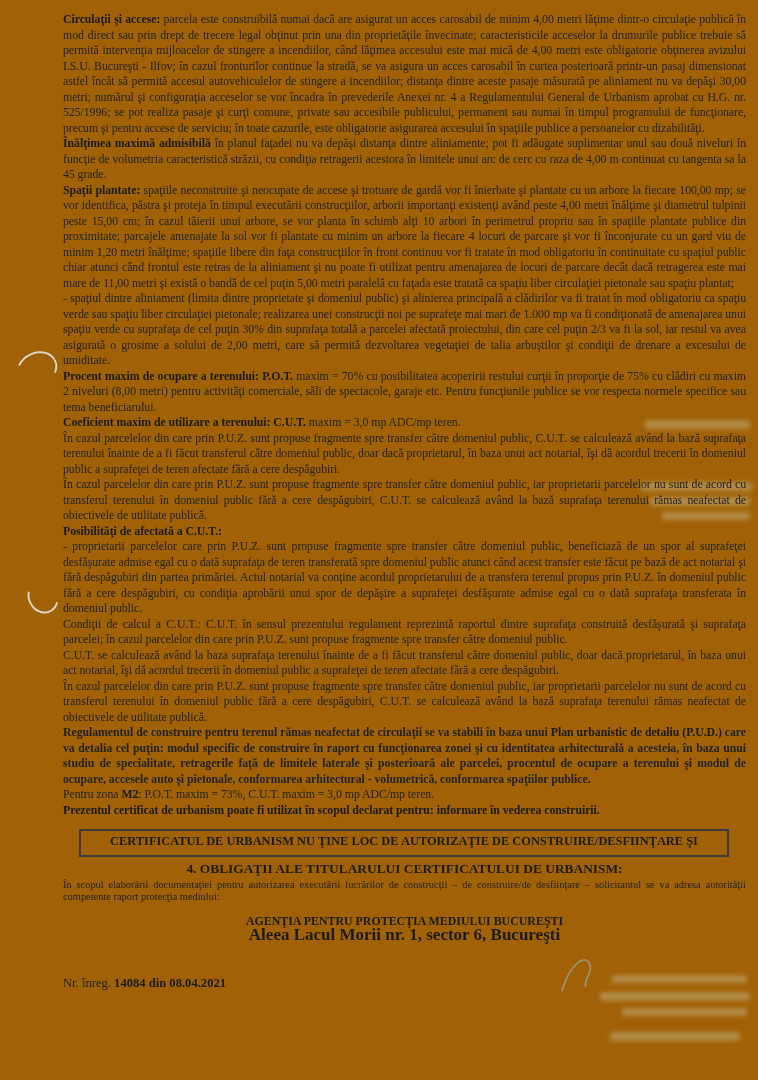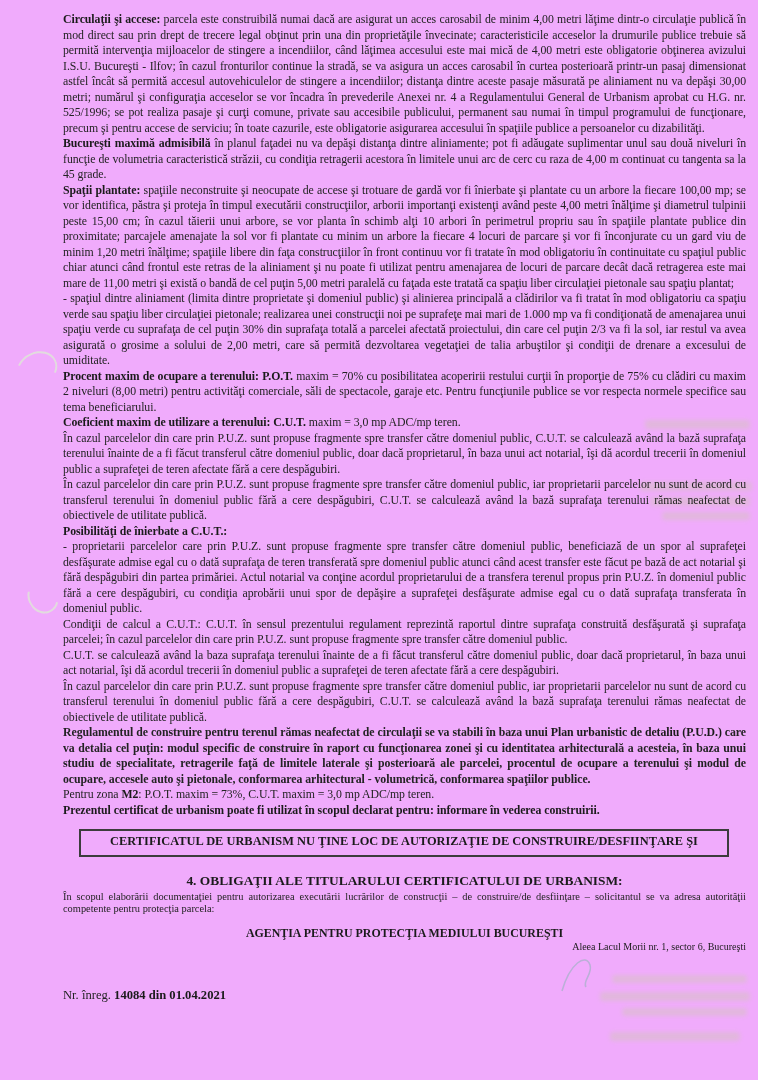--- a/index.html
+++ b/index.html
@@ -1,19 +1,19 @@
 <!DOCTYPE html>
 <html><head>
 <meta charset="utf-8">
 <style>
   html,body{margin:0;padding:0;background:#9a9a9a;}
   .page{
     position:relative;
     width:758px;height:1080px;
-    background:#f0abfc;
+    background:#a16207;
     overflow:hidden;
     font-family:"Liberation Serif", serif;
     color:#232323;
   }
   .content{
     position:absolute;
     left:63px;top:12px;width:683px;
   }
   p.para{
     margin:0;
@@ -32,21 +32,21 @@
     padding:2px 6px 4px 6px;
     text-align:center;
   }
   .notice-line{
     font-weight:bold;
     font-size:12.4px;
     line-height:17.5px;
     color:#1b1b1b;
   }
   .section4-title{
-    margin-top:16px;
+    margin-top:4px;
     text-align:center;
     font-weight:bold;
     font-size:13.4px;
     line-height:16px;
     color:#1b1b1b;
   }
   .section4-intro{
     margin-top:2px;
     font-size:10.4px;
     line-height:12.4px;
@@ -54,23 +54,23 @@
   }
   .agency-name{
     margin-top:3px;
     text-align:center;
     font-weight:bold;
     font-size:11.9px;
     line-height:14px;
     color:#1b1b1b;
   }
   .agency-address{
-    text-align:right;
-    font-weight:normal;
-    font-size:10px;
+    text-align:center;
+    font-weight:bold;
+    font-size:17px;
     line-height:14px;
     color:#1b1b1b;
   }
   .registration{
     margin-top:33px;
     font-size:12.6px;
     line-height:16px;
   }
   .registration .reg-label{font-weight:normal;}
   .registration .reg-value{font-weight:bold;color:#1b1b1b;}
@@ -111,47 +111,47 @@
   <div class="bleed" style="left:622px;top:1008px;width:125px;height:8px;"></div>
   <div class="bleed" style="left:610px;top:1032px;width:130px;height:9px;"></div>
   <svg class="pen-mark" width="50" height="48" viewBox="0 0 50 48">
     <path d="M6 44 C14 16, 30 6, 34 18 C37 27, 26 34, 30 40" stroke="#9fb2c4" stroke-width="1.6" fill="none"></path>
   </svg>
 
   <div class="content">
 
     <div id="paragraphs">
         <p class="para"><b>Circulaţii şi accese:</b><span> parcela este construibilă numai dacă are asigurat un acces carosabil de minim 4,00 metri lăţime dintr-o circulaţie publică în mod direct sau prin drept de trecere legal obţinut prin una din proprietăţile învecinate; caracteristicile acceselor la drumurile publice trebuie să permită intervenţia mijloacelor de stingere a incendiilor, când lăţimea accesului este mai mică de 4,00 metri este obligatorie obţinerea avizului I.S.U. Bucureşti - Ilfov; în cazul fronturilor continue la stradă, se va asigura un acces carosabil în curtea posterioară printr-un pasaj dimensionat astfel încât să permită accesul autovehiculelor de stingere a incendiilor; distanţa dintre aceste pasaje măsurată pe aliniament nu va depăşi 30,00 metri; numărul şi configuraţia acceselor se vor încadra în prevederile Anexei nr. 4 a Regulamentului General de Urbanism aprobat cu H.G. nr. 525/1996; se pot realiza pasaje şi curţi comune, private sau accesibile publicului, permanent sau numai în timpul programului de funcţionare, precum şi pentru accese de serviciu; în toate cazurile, este obligatorie asigurarea accesului în spaţiile publice a persoanelor cu dizabilităţi.</span></p>
-        <p class="para"><b>Bucureşti maximă admisibilă</b><span> în planul faţadei nu va depăşi distanţa dintre aliniamente; pot fi adăugate suplimentar unul sau două niveluri în funcţie de volumetria caracteristică străzii, cu condiţia retragerii acestora în limitele unui arc de cerc cu raza de 4,00 m continuat cu tangenta sa la 45 grade.</span></p>
+        <p class="para"><b>Înălţimea maximă admisibilă</b><span> în planul faţadei nu va depăşi distanţa dintre aliniamente; pot fi adăugate suplimentar unul sau două niveluri în funcţie de volumetria caracteristică străzii, cu condiţia retragerii acestora în limitele unui arc de cerc cu raza de 4,00 m continuat cu tangenta sa la 45 grade.</span></p>
         <p class="para"><b>Spaţii plantate:</b><span> spaţiile neconstruite şi neocupate de accese şi trotuare de gardă vor fi înierbate şi plantate cu un arbore la fiecare 100,00 mp; se vor identifica, păstra şi proteja în timpul executării construcţiilor, arborii importanţi existenţi având peste 4,00 metri înălţime şi diametrul tulpinii peste 15,00 cm; în cazul tăierii unui arbore, se vor planta în schimb alţi 10 arbori în perimetrul propriu sau în spaţiile plantate publice din proximitate; parcajele amenajate la sol vor fi plantate cu minim un arbore la fiecare 4 locuri de parcare şi vor fi înconjurate cu un gard viu de minim 1,20 metri înălţime; spaţiile libere din faţa construcţiilor în front continuu vor fi tratate în mod obligatoriu în continuitate cu spaţiul public chiar atunci când frontul este retras de la aliniament şi nu poate fi utilizat pentru amenajarea de locuri de parcare decât dacă retragerea este mai mare de 11,00 metri şi există o bandă de cel puţin 5,00 metri paralelă cu faţada este tratată ca spaţiu liber circulaţiei pietonale sau spaţiu plantat;</span></p>
         <p class="para"><span>- spaţiul dintre aliniament (limita dintre proprietate şi domeniul public) şi alinierea principală a clădirilor va fi tratat în mod obligatoriu ca spaţiu verde sau spaţiu liber circulaţiei pietonale; realizarea unei construcţii noi pe suprafeţe mai mari de 1.000 mp va fi condiţionată de amenajarea unui spaţiu verde cu suprafaţa de cel puţin 30% din suprafaţa totală a parcelei afectată proiectului, din care cel puţin 2/3 va fi la sol, iar restul va avea asigurată o grosime a solului de 2,00 metri, care să permită dezvoltarea vegetaţiei de talia arbuştilor şi condiţii de drenare a excesului de umiditate.</span></p>
         <p class="para"><b>Procent maxim de ocupare a terenului: P.O.T.</b><span> maxim = 70% cu posibilitatea acoperirii restului curţii în proporţie de 75% cu clădiri cu maxim 2 niveluri (8,00 metri) pentru activităţi comerciale, săli de spectacole, garaje etc. Pentru funcţiunile publice se vor respecta normele specifice sau tema beneficiarului.</span></p>
         <p class="para"><b>Coeficient maxim de utilizare a terenului: C.U.T.</b><span> maxim = 3,0 mp ADC/mp teren.</span></p>
         <p class="para"><span>În cazul parcelelor din care prin P.U.Z. sunt propuse fragmente spre transfer către domeniul public, C.U.T. se calculează având la bază suprafaţa terenului înainte de a fi făcut transferul către domeniul public, doar dacă proprietarul, în baza unui act notarial, îşi dă acordul trecerii în domeniul public a suprafeţei de teren afectate fără a cere despăgubiri.</span></p>
         <p class="para"><span>În cazul parcelelor din care prin P.U.Z. sunt propuse fragmente spre transfer către domeniul public, iar proprietarii parcelelor nu sunt de acord cu transferul terenului în domeniul public fără a cere despăgubiri, C.U.T. se calculează având la bază suprafaţa terenului rămas neafectat de obiectivele de utilitate publică.</span></p>
-        <p class="para gap-md"><b>Posibilităţi de înierbate a C.U.T.:</b></p>
+        <p class="para gap-md"><b>Posibilităţi de afectată a C.U.T.:</b></p>
         <p class="para"><span>- proprietarii parcelelor care prin P.U.Z. sunt propuse fragmente spre transfer către domeniul public, beneficiază de un spor al suprafeţei desfăşurate admise egal cu o dată suprafaţa de teren transferată spre domeniul public atunci când acest transfer este făcut pe bază de act notarial şi fără despăgubiri din partea primăriei. Actul notarial va conţine acordul proprietarului de a transfera terenul propus prin P.U.Z. în domeniul public fără a cere despăgubiri, cu condiţia aprobării unui spor de depăşire a suprafeţei desfăşurate admise egal cu o dată suprafaţa transferata în domeniul public.</span></p>
         <p class="para"><span>Condiţii de calcul a C.U.T.: C.U.T. în sensul prezentului regulament reprezintă raportul dintre suprafaţa construită desfăşurată şi suprafaţa parcelei; în cazul parcelelor din care prin P.U.Z. sunt propuse fragmente spre transfer către domeniul public.</span></p>
         <p class="para"><span>C.U.T. se calculează având la baza suprafaţa terenului înainte de a fi făcut transferul către domeniul public, doar dacă proprietarul, în baza unui act notarial, îşi dă acordul trecerii în domeniul public a suprafeţei de teren afectate fără a cere despăgubiri.</span></p>
         <p class="para"><span>În cazul parcelelor din care prin P.U.Z. sunt propuse fragmente spre transfer către domeniul public, iar proprietarii parcelelor nu sunt de acord cu transferul terenului în domeniul public fără a cere despăgubiri, C.U.T. se calculează având la bază suprafaţa terenului rămas neafectat de obiectivele de utilitate publică.</span></p>
         <p class="para gap-sm"><span>Regulamentul de construire pentru terenul rămas neafectat de circulaţii se va stabili în baza unui </span><b>Plan urbanistic de detaliu (P.U.D.)</b><span> care va detalia cel puţin: modul specific de construire în raport cu funcţionarea zonei şi cu identitatea arhitecturală a acesteia, în baza unui studiu de specialitate, retragerile faţă de limitele laterale şi posterioară ale parcelei, procentul de ocupare a terenului şi modul de ocupare, accesele auto şi pietonale, conformarea arhitectural - volumetrică, conformarea spaţiilor publice.</span></p>
         <p class="para"><span>Pentru zona </span><b>M2</b><span>: P.O.T. maxim = 73%, C.U.T. maxim = 3,0 mp ADC/mp teren.</span></p>
         <p class="para gap-lg"><b>Prezentul certificat de urbanism poate fi utilizat în scopul declarat pentru: informare în vederea construirii.</b></p>
       </div>
 
     <div class="notice-box">
       <div class="notice-line">CERTIFICATUL DE URBANISM NU ŢINE LOC DE AUTORIZAŢIE DE CONSTRUIRE/DESFIINŢARE ŞI</div>
     </div>
 
     <div class="section4-title">4. OBLIGAŢII ALE TITULARULUI CERTIFICATULUI DE URBANISM:</div>
-    <p class="section4-intro">În scopul elaborării documentaţiei pentru autorizarea executării lucrărilor de construcţii – de construire/de desfiinţare – solicitantul se va adresa autorităţii competente pentru protecţia parcela:</p>
+    <p class="section4-intro">În scopul elaborării documentaţiei pentru autorizarea executării lucrărilor de construcţii – de construire/de desfiinţare – solicitantul se va adresa autorităţii competente raport protecţia mediului:</p>
 
     <div class="agency-name">AGENŢIA PENTRU PROTECŢIA MEDIULUI BUCUREŞTI</div>
     <div class="agency-address">Aleea Lacul Morii nr. 1, sector 6, Bucureşti</div>
 
     <div class="registration">
       <span class="reg-label">Nr. înreg.</span>
       <span> </span>
-      <span class="reg-value">14084 din 01.04.2021</span>
+      <span class="reg-value">14084 din 08.04.2021</span>
     </div>
 
   </div>
 </div>
 
 </body></html>

